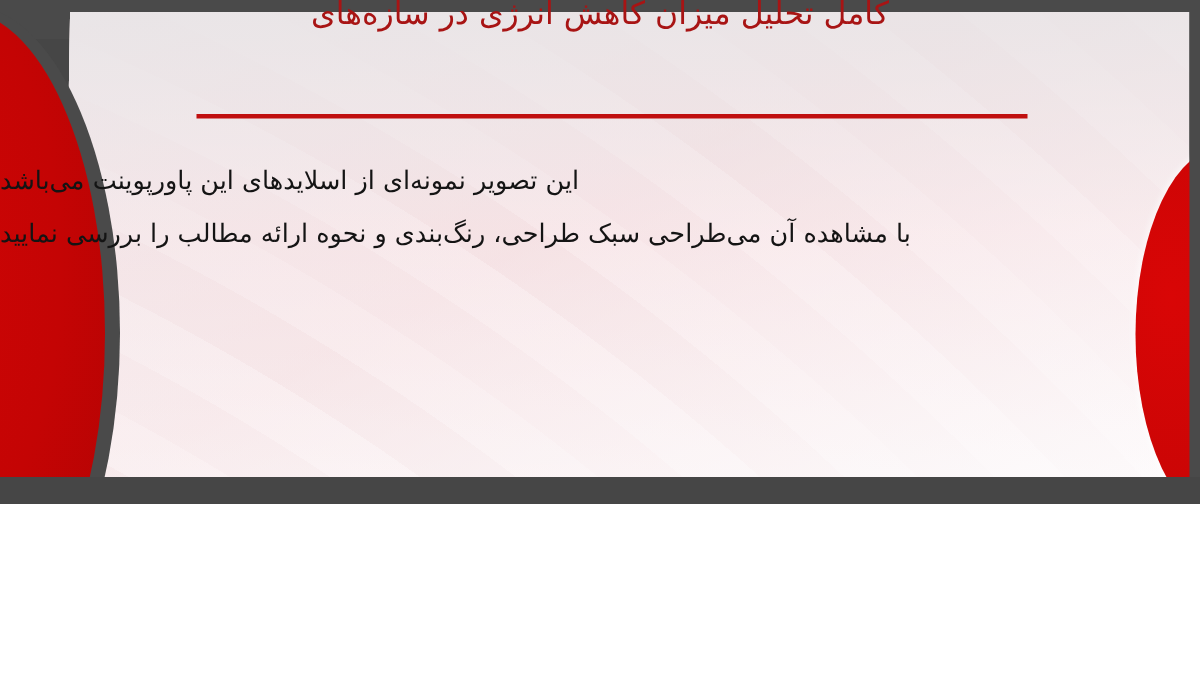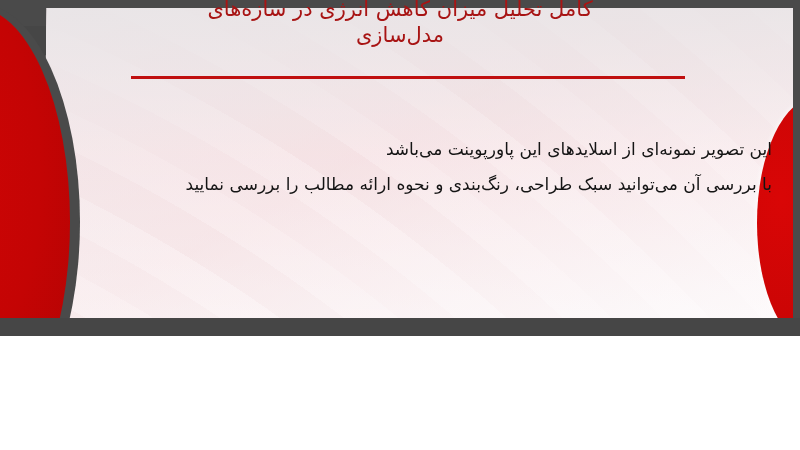--- a/index.html
+++ b/index.html
@@ -157,23 +157,23 @@
     width: 554px;
     height: 3px;
     background: #c00f0f;
     z-index: 8;
   }
 
   
   .body-block {
     position: absolute;
     left: 0;
-    top: 132px;
+    top: 104px;
     width: 772px;
-    text-align: right;
+    text-align: left;
     direction: rtl;
     z-index: 7;
   }
   .body-line {
     font-size: 17px;
     line-height: 35px;
     color: #141414;
     white-space: nowrap;
   }
 </style>
@@ -189,26 +189,25 @@
     <div class="panel-wash"></div>
     <div class="panel-wash2"></div>
   </div>
 
   <div class="ellipse-left-rim"></div>
   <div class="ellipse-left"></div>
   <div class="ellipse-right"></div>
 
   <div class="title-block">
     <div class="title-line">کامل تحلیل میزان کاهش انرژی در سازه‌های</div>
-    <div class="title-line">مدل‌سازی</div>
   </div>
 
   <div class="title-rule"></div>
 
   <div class="body-block">
     <div class="body-line">این تصویر نمونه‌ای از اسلایدهای این پاورپوینت می‌باشد</div>
-    <div class="body-line">با بررسی آن می‌توانید سبک طراحی، رنگ‌بندی و نحوه ارائه مطالب را بررسی نمایید</div>
+    <div class="body-line">با مشاهده آن می‌طراحی سبک طراحی، رنگ‌بندی و نحوه ارائه مطالب را بررسی نمایید</div>
   </div>
 
   <div class="frame-right"></div>
   <div class="frame-bottom"></div>
 
 </div>
 
 </body></html>

